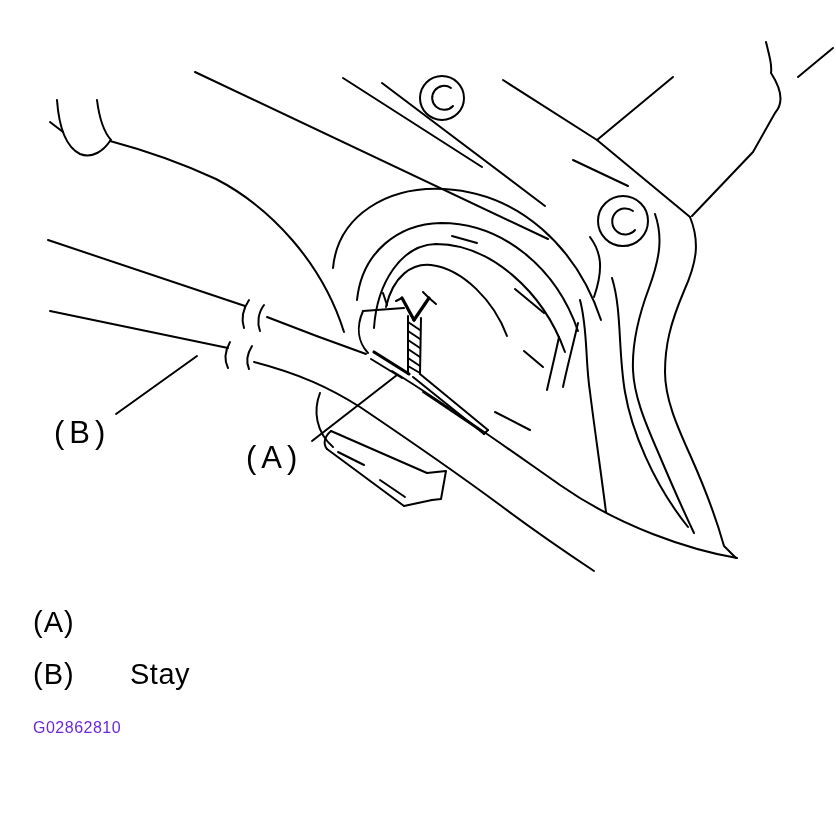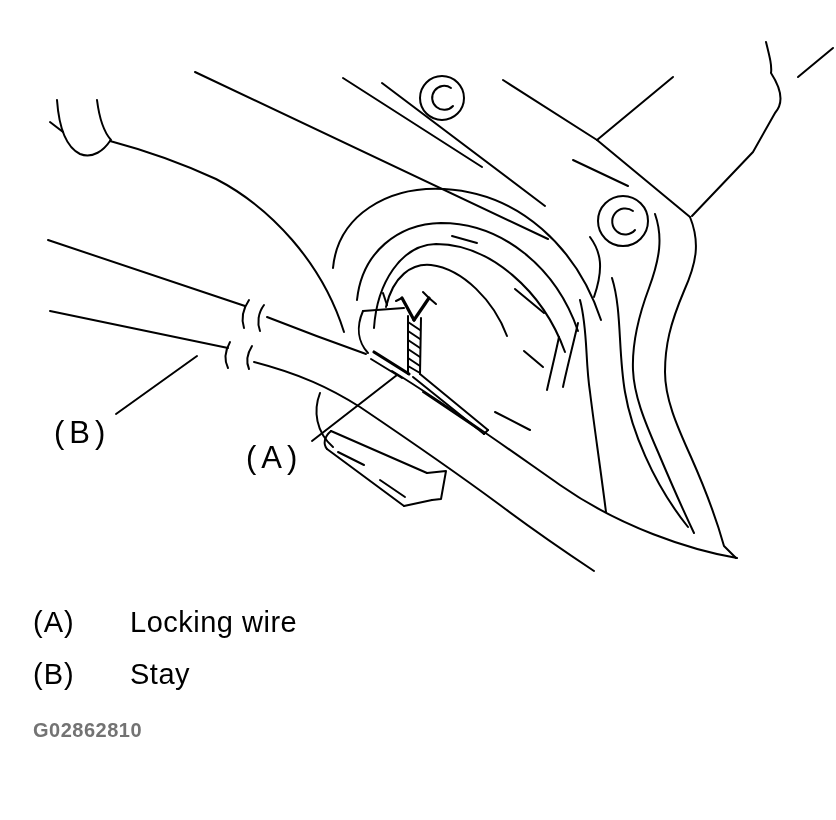--- a/index.html
+++ b/index.html
@@ -9,21 +9,21 @@
   }
   .stage{position:absolute;left:0;top:0;width:836px;height:820px;}
   svg{display:block}
   svg path, svg circle, svg line{fill:none;stroke:#000;stroke-width:2;stroke-linecap:round;stroke-linejoin:round;}
   .thick{stroke-width:3.2;}
   .callout-text{font-family:"Liberation Sans", sans-serif;font-size:31px;letter-spacing:5px;fill:#000;stroke:none;}
   .legend{position:absolute;left:33px;top:606px;color:#000;}
   .legend-row{display:flex;align-items:flex-start;font-size:29px;line-height:32px;margin-bottom:20px;}
   .legend-key{width:97px;flex:0 0 97px;letter-spacing:1px;}
   .legend-text{letter-spacing:0.5px;}
-  .figure-code{position:absolute;left:33px;top:719px;font-size:20px;font-weight:700;letter-spacing:0.5px;color:#737373;}
+  .figure-code{position:absolute;left:33px;top:719px;font-size:16px;font-weight:400;letter-spacing:0.5px;color:#6d28d9;}
 </style>
 </head>
 <body>
 
 <div class="stage">
   <svg width="836" height="820" viewBox="0 0 836 820" aria-hidden="true">
 
     <g>
       <path d="M 57,100 C 59,128 66,147 80,154 C 93,159 104,150 110,141"></path>
       <path d="M 97,100 C 99,116 103,131 111,140"></path>
@@ -130,21 +130,20 @@
     </g>
 
     <text class="callout-text" x="54" y="443">(B)</text>
     <text class="callout-text" x="246" y="468">(A)</text>
   </svg>
 </div>
 
 <div class="legend">
   <div class="legend-row">
     <span class="legend-key">(A)</span>
-    <span class="legend-text">Locking wire</span>
   </div>
   <div class="legend-row">
     <span class="legend-key">(B)</span>
     <span class="legend-text">Stay</span>
   </div>
 </div>
 
 <div class="figure-code">G02862810</div>
 
 </body></html>

